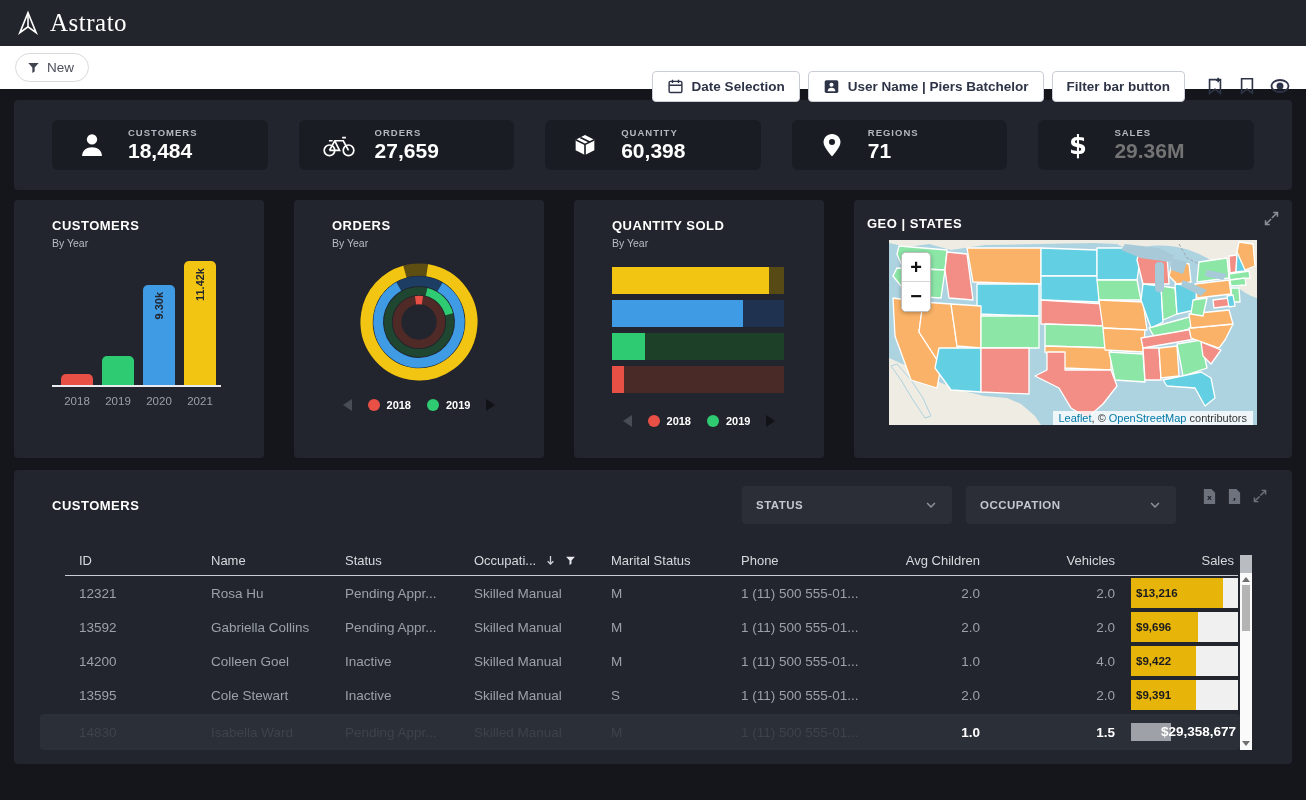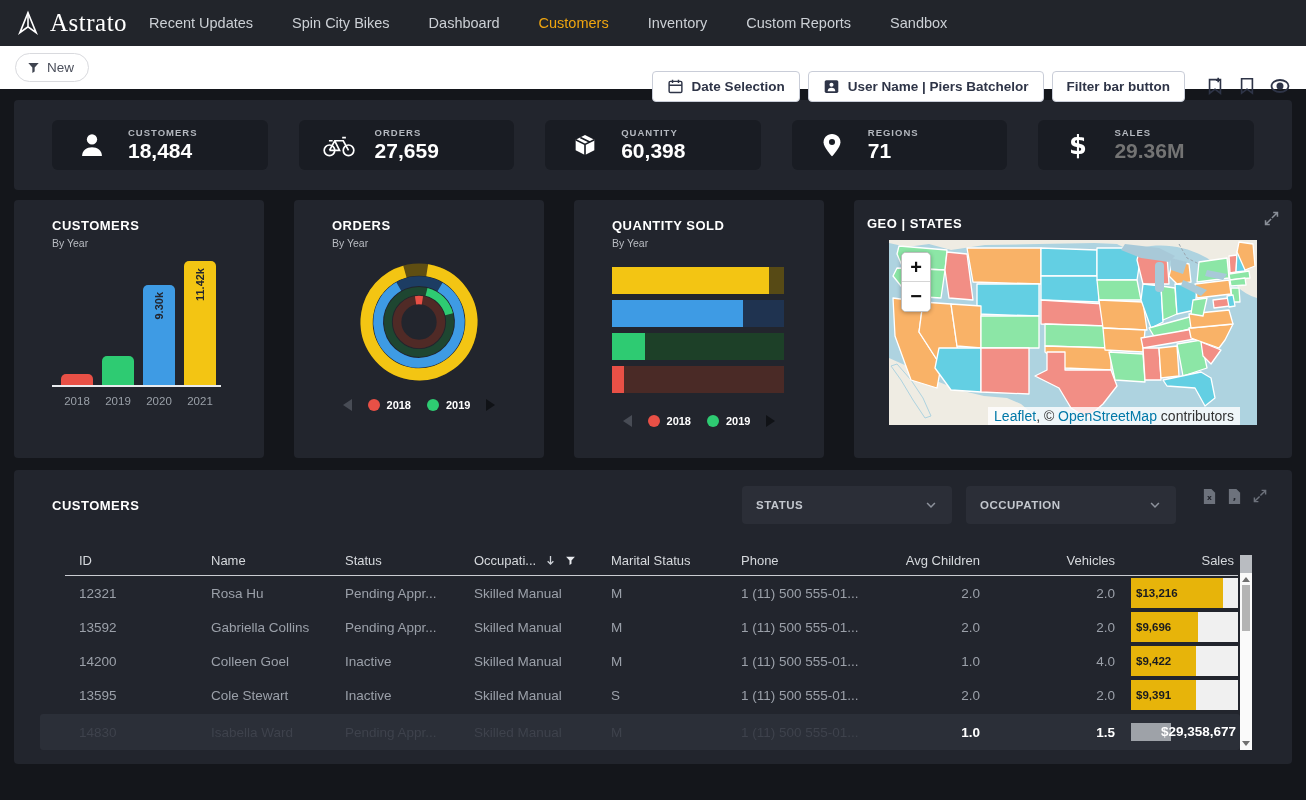--- a/index.html
+++ b/index.html
@@ -64,21 +64,21 @@
 
   
   .map-panel { background:#22252d; border-radius:4px; flex:1; height:258px; position:relative; padding:16px 0 0 13px; }
   .expand-btn { position:absolute; top:10px; right:12px; color:#8a8f98; cursor:pointer; }
   .map-box { position:absolute; left:35px; top:40px; width:368px; height:185px; overflow:hidden; }
   .leaflet-ctl { position:absolute; left:12px; top:12px; width:30px; background:#fff; border:1px solid #bfbfbf;
                  border-radius:5px; box-shadow:0 1px 4px rgba(0,0,0,.3); overflow:hidden; }
   .zoom-btn { width:100%; height:29px; display:flex; align-items:center; justify-content:center;
               font-size:20px; font-weight:700; color:#111; cursor:pointer; background:#fff; }
   .zoom-btn:first-child { border-bottom:1px solid #d5d5d5; }
-  .attribution { position:absolute; right:17px; bottom:0; background:rgba(255,255,255,.8); font-size:14px;
+  .attribution { position:absolute; right:4px; bottom:0; background:rgba(255,255,255,.8); font-size:11px;
                  color:#333; padding:1px 6px; white-space:nowrap; }
   .attribution .lnk { color:#0078a8; cursor:pointer; }
 
   
   .table-panel { background:#22252d; border-radius:4px; position:relative; padding:16px 0 14px 0; }
   .tbl-top { display:flex; align-items:center; padding:0 24px 0 38px; }
   .tbl-title { font-size:13px; font-weight:700; color:#fff; letter-spacing:.5px; margin-right:auto; }
   .filter-dd { width:210px; height:38px; background:#2b2e37; border-radius:4px; display:flex; align-items:center;
                justify-content:space-between; padding:0 14px; margin-left:14px; cursor:pointer; }
   .filter-dd span { font-size:11.5px; font-weight:700; letter-spacing:.5px; color:#c3c7ce; }
@@ -122,29 +122,20 @@
 <header class="nav">
   <div class="brand">
     <span>
       <svg width="26" height="26" viewBox="0 0 24 24" fill="none" stroke="#fff" stroke-width="1.5">
         <path d="M12 2.5 L19.5 21 L12 15.5 L4.5 21 Z"></path>
           <path d="M12 2.5 L12 15.5"></path>
       </svg>
     </span>
     <span class="brand-name">Astrato</span>
   </div>
-  <nav class="nav-list">
-    <span class="nav-item">Recent Updates</span>
-    <span class="nav-item">Spin City Bikes</span>
-    <span class="nav-item">Dashboard</span>
-    <span class="nav-item active" style="color: rgb(240, 165, 15);">Customers</span>
-    <span class="nav-item">Inventory</span>
-    <span class="nav-item">Custom Reports</span>
-    <span class="nav-item">Sandbox</span>
-  </nav>
 </header>
 
 <div class="toolbar">
   <button class="btn-new">
     <span>
       <svg width="13" height="13" viewBox="0 0 20 20" fill="#3f4450">
           <path d="M2 3 h16 l-6.2 7 v6 l-3.6 2.4 v-8.4 Z"></path>
         </svg>
     </span>
     <span>New</span>

